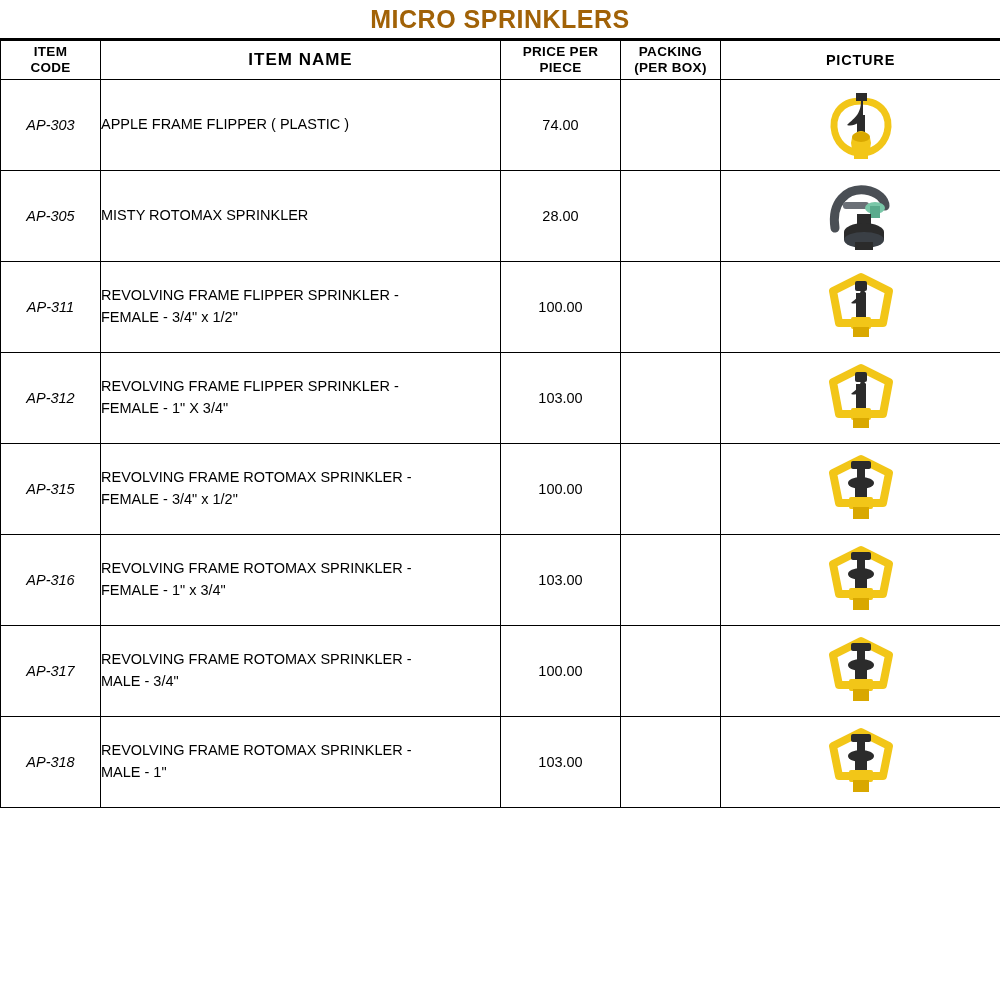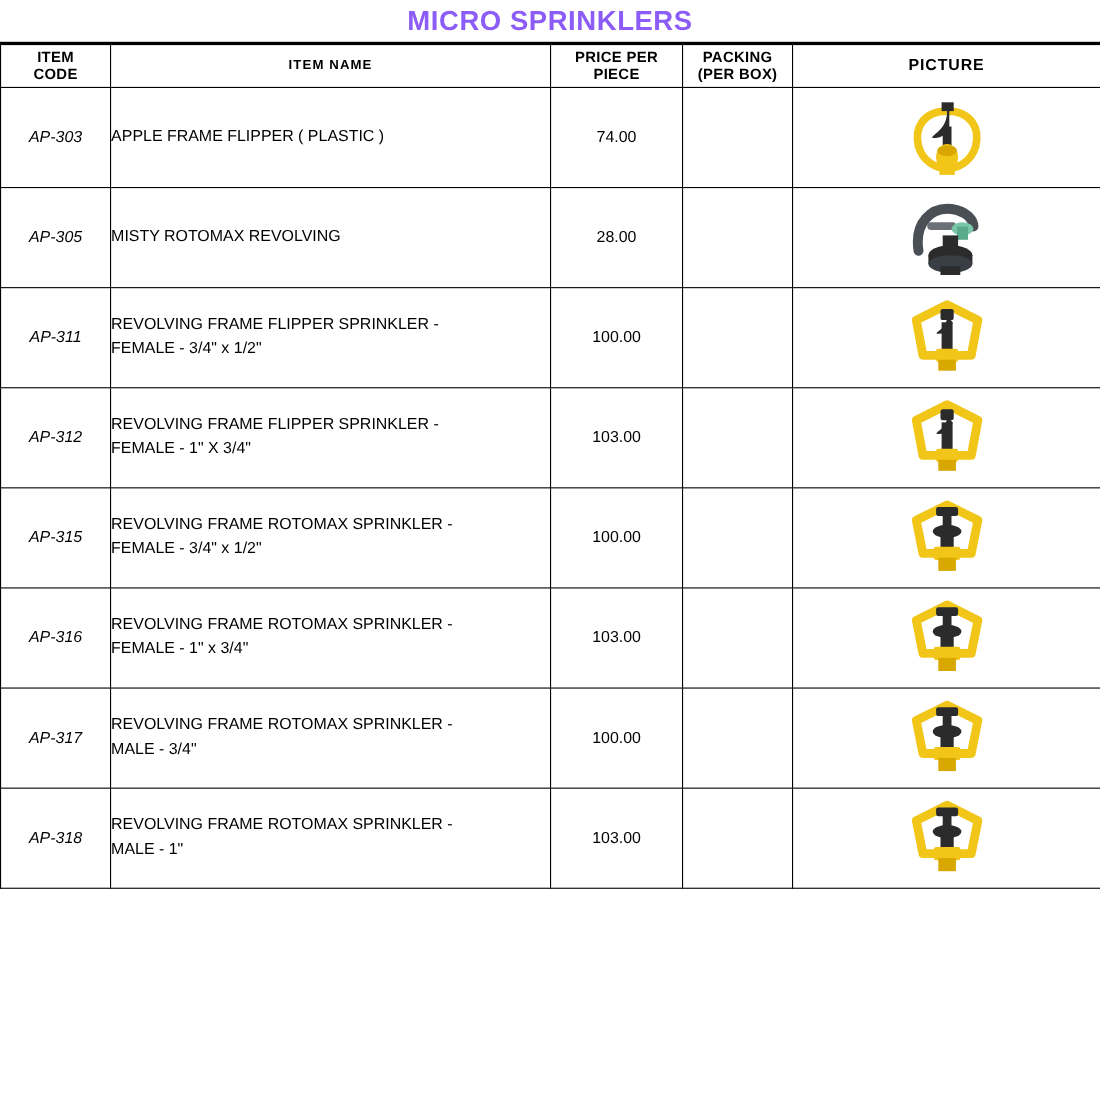--- a/index.html
+++ b/index.html
@@ -22,21 +22,21 @@
     background: #ffffff;
   }
   .title-bar {
     height: 38px;
     display: flex;
     align-items: center;
     justify-content: center;
     border-bottom: 2px solid #000;
   }
   .title-text {
-    color: #8b5cf6;
+    color: #a16207;
     font-size: 25px;
     font-weight: bold;
     letter-spacing: 0.5px;
     font-family: "Liberation Sans", sans-serif;
   }
   table.catalog {
     border-collapse: collapse;
     width: 1000px;
     table-layout: fixed;
   }
@@ -52,21 +52,21 @@
   .col-pic    { width: 280px; }
 
   thead th {
     height: 38px;
     font-size: 13.5px;
     font-weight: bold;
     text-align: center;
     line-height: 1.15;
     letter-spacing: 0.3px;
   }
-  thead th.name-head { font-size: 12px; letter-spacing: 1px; }
+  thead th.name-head { font-size: 17px; letter-spacing: 1px; }
   thead th.pic-head  { font-size: 14.5px; letter-spacing: 0.8px; }
 
   tbody tr { height: 91px; }
   td.code {
     text-align: center;
     font-size: 14.5px;
     font-style: italic;
   }
   td.name {
     font-size: 14.5px;
@@ -146,21 +146,21 @@
               <ellipse cx="48" cy="52" rx="9" ry="5" fill="#d9a800"></ellipse>
               <rect x="41" y="66" width="14" height="8" fill="#f2c618"></rect>
             </svg>
           </div>
         </td>
       </tr>
 
       <tr>
         <td class="code">AP-305</td>
         <td class="name">
-          <div>MISTY  ROTOMAX  REVOLVING</div>
+          <div>MISTY  ROTOMAX  SPRINKLER</div>
           <div></div>
         </td>
         <td class="price">28.00</td>
         <td class="pack"></td>
         <td class="pic">
           <div class="pic-wrap">
             <svg width="96" height="80" viewBox="0 0 96 80">
               <path d="M22 52 C18 26 34 12 52 14 C66 16 72 24 72 30" fill="none" stroke="#4a4f55" stroke-width="9" stroke-linecap="round"></path>
               <rect x="30" y="26" width="26" height="7" rx="3" fill="#6b7077"></rect>
               <ellipse cx="62" cy="32" rx="10" ry="6" fill="#79c7a8"></ellipse>

